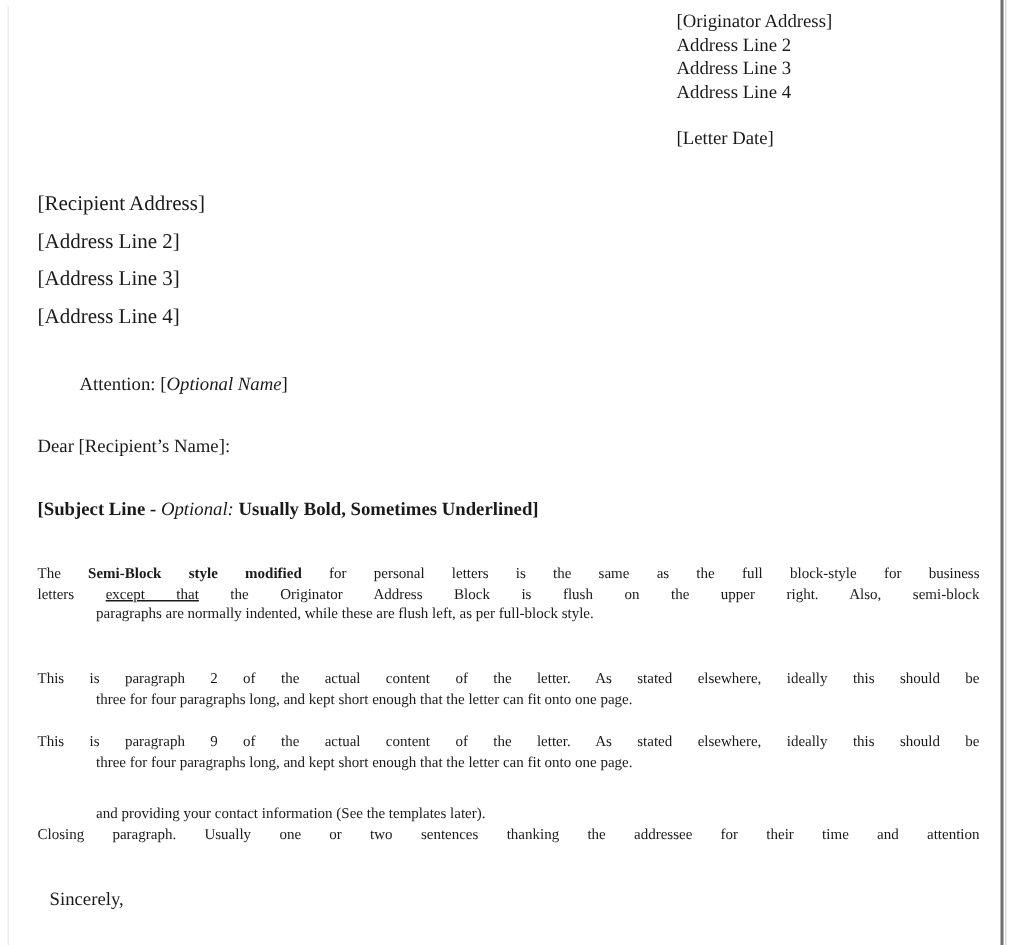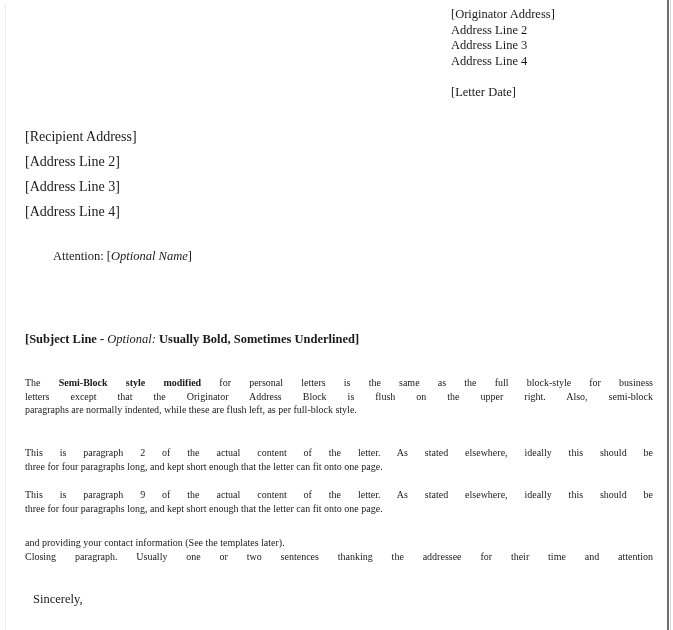--- a/index.html
+++ b/index.html
@@ -97,26 +97,26 @@
     }
     .para {
       position: absolute;
       left: 25px;
       width: 628px;
       font-size: 10px;
       line-height: 13.5px;
       text-align: justify;
     }
     .para .line { display: block; white-space: nowrap; text-align-last: justify; }
-    .para .line.last { text-align-last: left; }
+    .para .line.last { text-align-last: left; margin-left: 39px; }
     .p1 { top: 376px; }
     .p2 { top: 446px; }
     .p3 { top: 488px; }
     .p4 { top: 536px; }
-    .underline { }
+    .underline { text-decoration: underline; }
     .bold { font-weight: bold; }
     .closing {
       position: absolute;
       left: 33px;
       top: 592px;
       white-space: nowrap;
     }
   </style>
 </head>
 <body>
@@ -138,20 +138,21 @@
     <span class="line">[Recipient Address]</span>
     <span class="line">[Address Line 2]</span>
     <span class="line">[Address Line 3]</span>
     <span class="line">[Address Line 4]</span>
   </div>
 
   <div class="attention">
     <span>Attention: [</span><em>Optional Name</em><span>]</span>
   </div>
 
+  <div class="dear">Dear [Recipient’s Name]:</div>
 
   <div class="subject">
     <span>[Subject Line - </span><span class="opt">Optional:</span><span> Usually Bold, Sometimes Underlined]</span>
   </div>
 
   <div class="para p1">
     <span class="line"><span>The </span><span class="bold">Semi-Block style modified</span><span> for personal letters is the same as the full block-style for business</span></span>
     <span class="line"><span>letters </span><span class="underline">except that</span><span> the Originator Address Block is flush on the upper right.  Also, semi-block</span></span>
     <span class="line last">paragraphs are normally indented, while these are flush left, as per full-block style.</span>
   </div>

